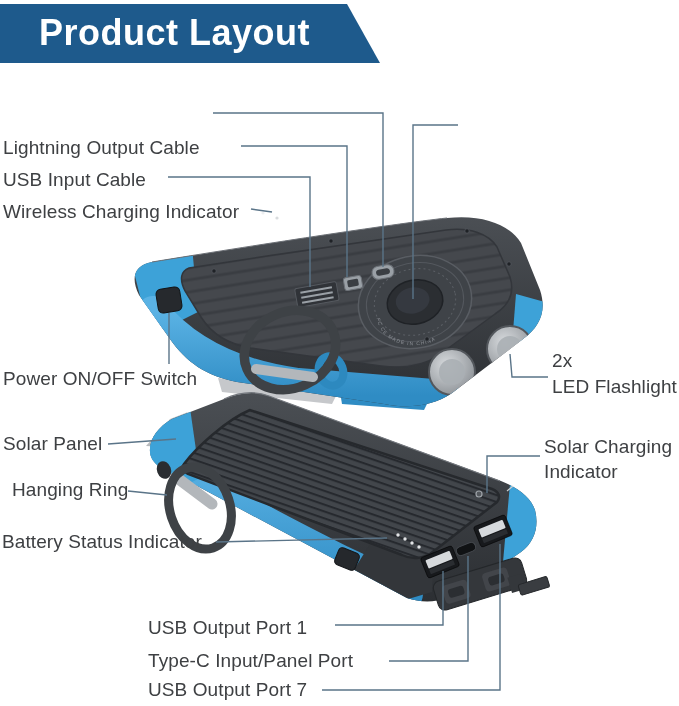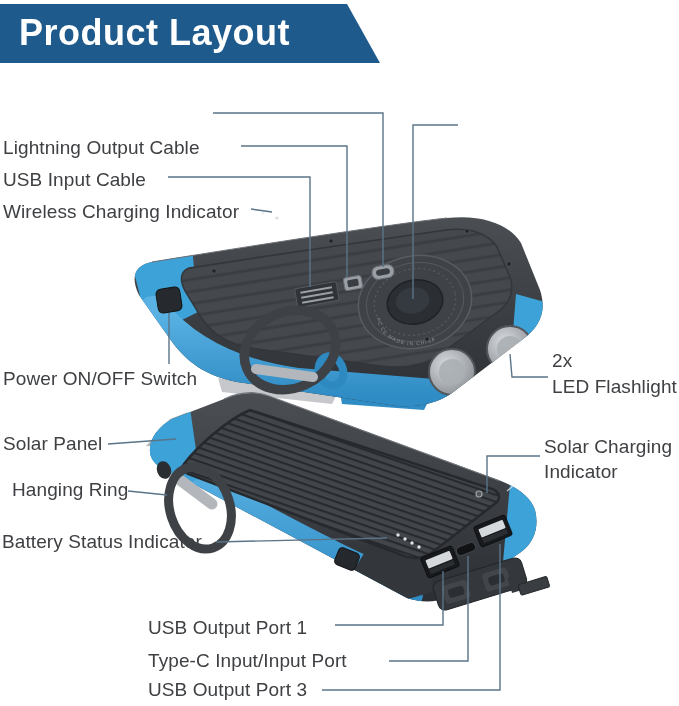--- a/index.html
+++ b/index.html
@@ -7,21 +7,21 @@
     position:relative;width:679px;height:706px;background:#fff;overflow:hidden;
     font-family:"Liberation Sans","DejaVu Sans",sans-serif;
   }
   #title-banner{
     position:absolute;left:0;top:4px;width:380px;height:59px;
     background:var(--banner,#1e5a8c);
     -webkit-clip-path:polygon(0 0,347px 0,380px 59px,0 59px);
     clip-path:polygon(0 0,347px 0,380px 59px,0 59px);
   }
   #title-banner .title-text{
-    display:block;padding-left:19px;line-height:58px;
+    display:block;padding-left:39px;line-height:58px;
     font-size:36px;font-weight:bold;color:#ffffff;letter-spacing:.5px;
     white-space:nowrap;
   }
   .label{
     position:absolute;font-size:19px;color:var(--text,#3e4043);
     letter-spacing:.1px;white-space:pre-line;line-height:26px;
   }
   svg{position:absolute;left:0;top:0;}
   .leader{fill:none;stroke:var(--line,#5a7488);stroke-width:1.4px;}
 </style>
@@ -219,16 +219,16 @@
   <div class="label" style="left:3px;top:199px">Wireless Charging Indicator</div>
   <div class="label" style="left:3px;top:366px">Power ON/OFF Switch</div>
   <div class="label" style="left:552px;top:348px">2x
 LED Flashlight</div>
   <div class="label" style="left:3px;top:431px">Solar Panel</div>
   <div class="label" style="left:12px;top:477px">Hanging Ring</div>
   <div class="label" style="left:2px;top:529px">Battery Status Indicator</div>
   <div class="label" style="left:544px;top:434px;line-height:25px">Solar Charging
 Indicator</div>
   <div class="label" style="left:148px;top:615px">USB Output Port 1</div>
-  <div class="label" style="left:148px;top:648px">Type-C Input/Input Port</div>
-  <div class="label" style="left:148px;top:677px">USB Output Port 3</div>
+  <div class="label" style="left:148px;top:648px">Type-C Input/Panel Port</div>
+  <div class="label" style="left:148px;top:677px">USB Output Port 7</div>
 
 </div>
 
 </body></html>

